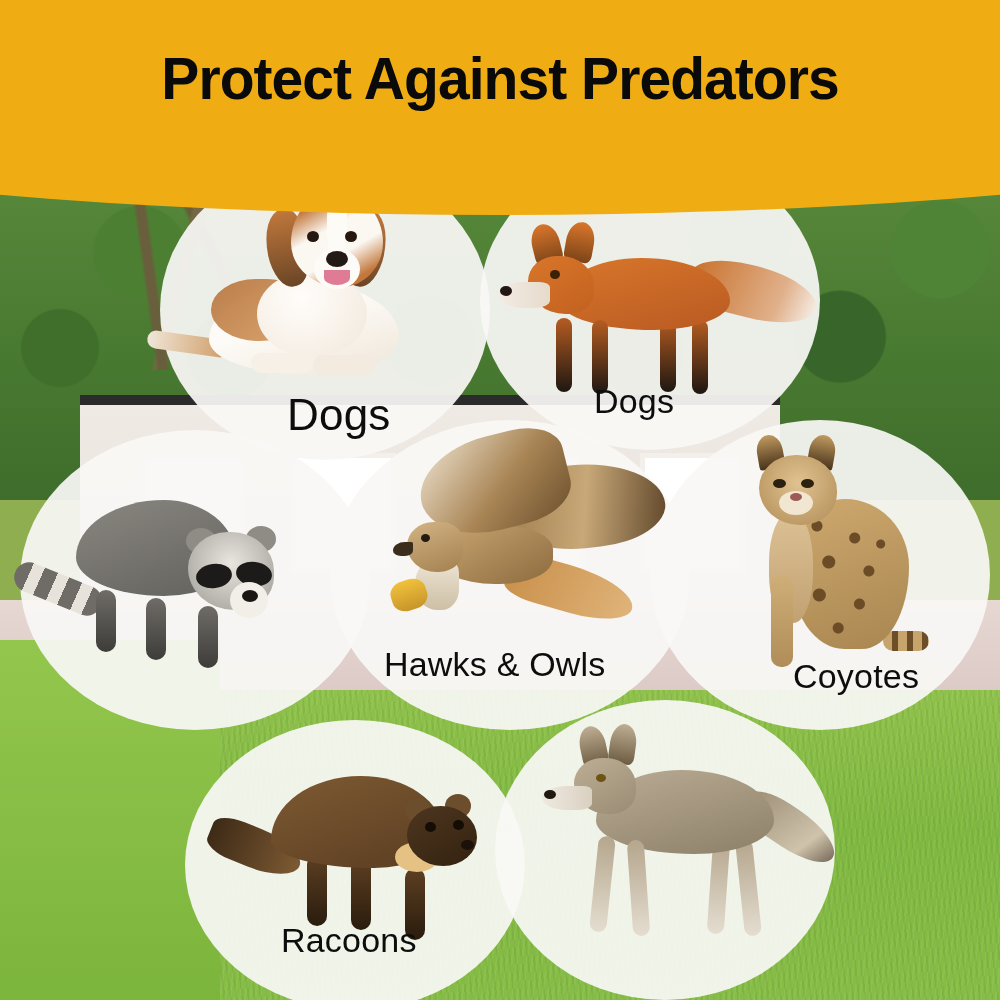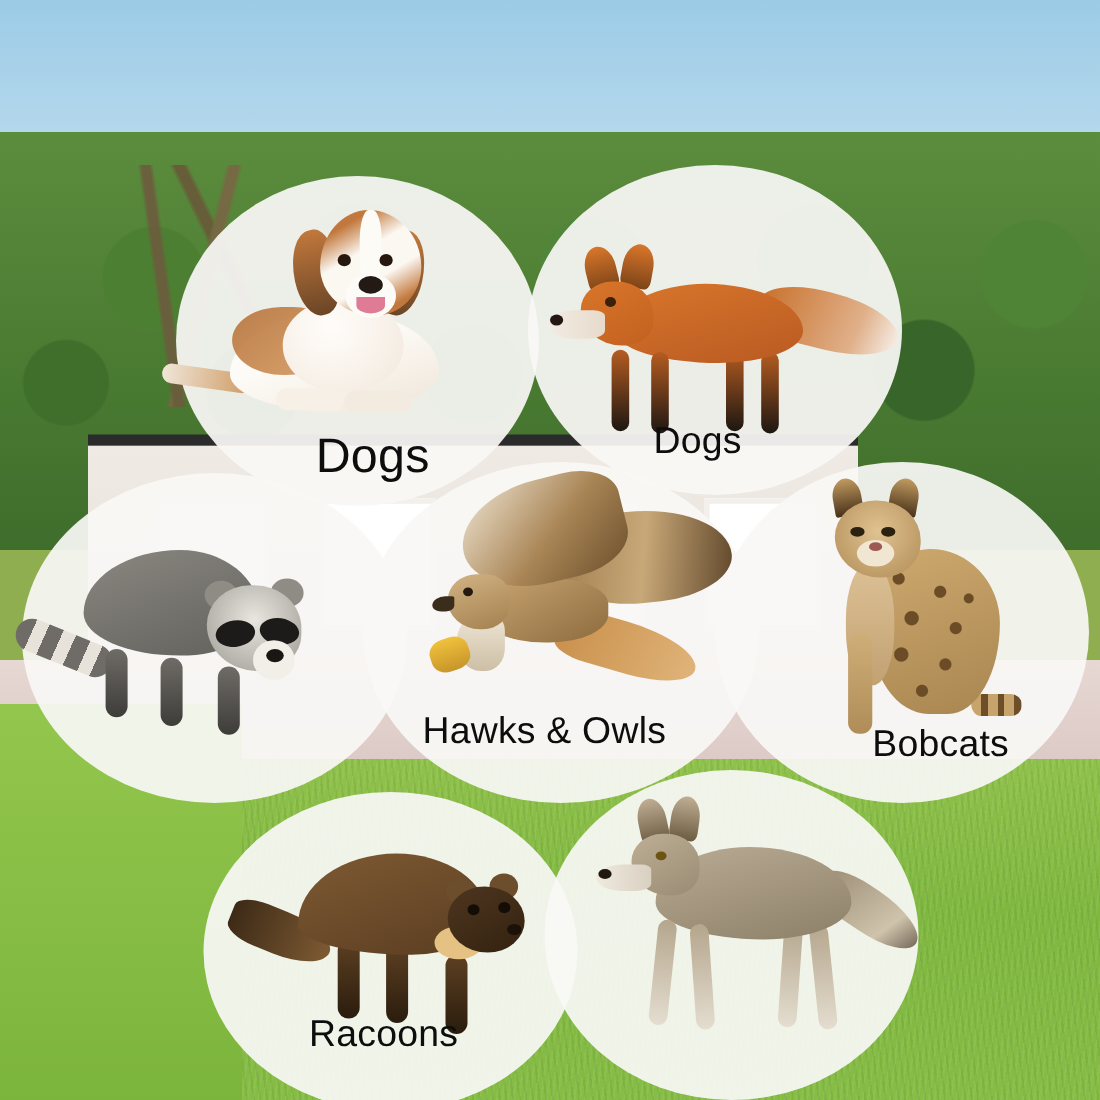--- a/index.html
+++ b/index.html
@@ -383,17 +383,20 @@
     <div class="p coy-ear-r"></div>
     <div class="p coy-head"></div>
     <div class="p coy-snout"></div>
     <div class="p coy-nose"></div>
     <div class="p coy-eye"></div>
   </div>
 
   <div class="card-caption" style="left: 287px; top: 390px; font-size: 44px; color: rgb(13, 13, 13);">Dogs</div>
   <div class="card-caption" style="left: 594px; top: 382px; font-size: 34px; color: rgb(13, 13, 13);">Dogs</div>
   <div class="card-caption" style="left: 384px; top: 645px; font-size: 34px; color: rgb(13, 13, 13);">Hawks &amp; Owls</div>
-  <div class="card-caption" style="left: 793px; top: 657px; font-size: 34px; color: rgb(13, 13, 13);">Bobcats</div>
+  <div class="card-caption" style="left: 793px; top: 657px; font-size: 34px; color: rgb(13, 13, 13);">Coyotes</div>
   <div class="card-caption" style="left: 281px; top: 921px; font-size: 34px; color: rgb(13, 13, 13);">Racoons</div>
 
+  <div class="header">
+    <div class="header-title">Protect Against Predators</div>
+  </div>
 
 </div>
 
 </body></html>

